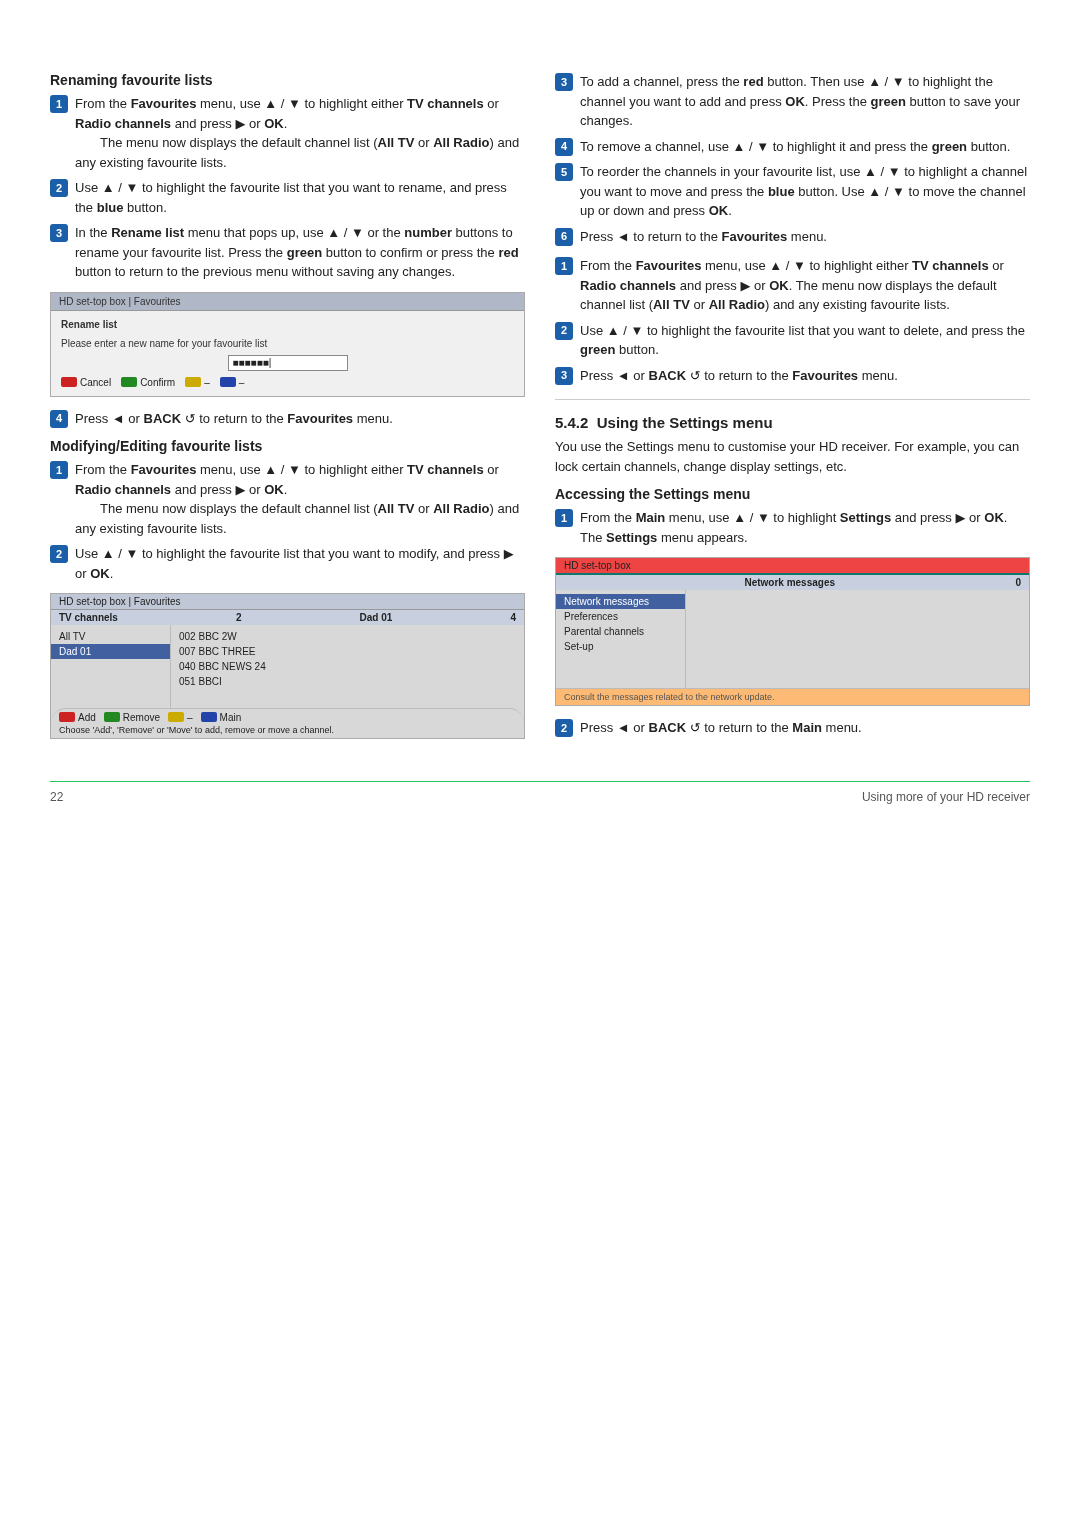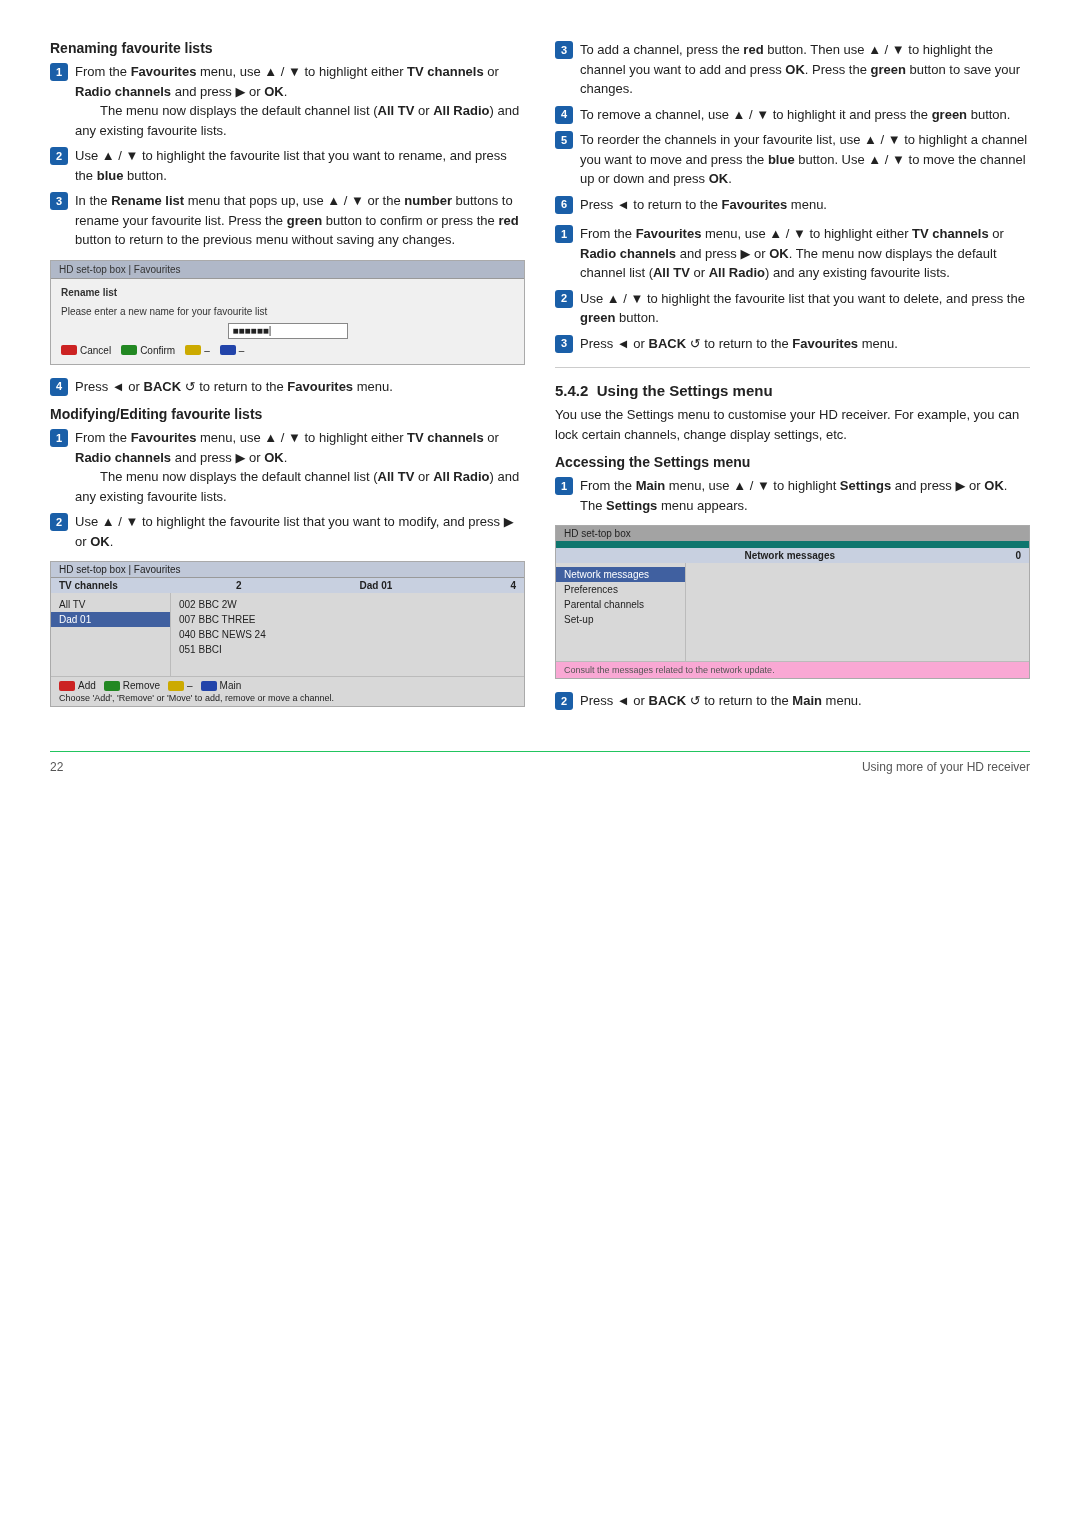--- a/index.html
+++ b/index.html
@@ -9,20 +9,21 @@
       font-size: 13px;
       color: #222;
       width: 1080px;
       min-height: 1527px;
       padding: 40px 50px 40px 50px;
     }
     .page-layout {
       display: flex;
       gap: 30px;
       width: 100%;
+      margin-top: 32px;
     }
     .col-left {
       flex: 1;
       min-width: 0;
     }
     .col-right {
       flex: 1;
       min-width: 0;
     }
     .section-title {
@@ -105,21 +106,20 @@
       font-size: 10px;
     }
     .screen-button-row {
       display: flex;
       gap: 10px;
       align-items: center;
       margin-top: 6px;
     }
     .screen-btn {
       display: flex;
-      align-items: center;
       gap: 3px;
       font-size: 10px;
     }
     .btn-icon {
       width: 16px;
       height: 10px;
       border-radius: 2px;
       display: inline-block;
     }
     .btn-icon.red { background: #cc2222; }
@@ -166,39 +166,40 @@
     }
     .tv-row.selected {
       background: #4060a0;
       color: #fff;
     }
     .tv-footer {
       border-top: 1px solid #bbb;
       padding: 3px 8px;
       background: #d8d8d8;
       font-size: 9px;
+      border-radius: 15px;
     }
     .tv-footer-btns {
       display: flex;
       gap: 8px;
       margin-bottom: 2px;
     }
 
     
     .settings-mockup {
       border: 1px solid #aaa;
       background: #d8d8d8;
       margin: 10px 0 12px 0;
       font-size: 10px;
     }
     .settings-title-bar {
-      background: #a3a3a3;
+      background: #ef4444;
       padding: 2px 8px;
       font-size: 10px;
-      border-bottom: 7px solid #0f766e;
+      border-bottom: 2px solid #0f766e;
     }
     .settings-body {
       display: flex;
     }
     .settings-col1 {
       width: 130px;
       border-right: 1px solid #bbb;
       padding: 4px 0;
     }
     .settings-row {
@@ -206,21 +207,21 @@
       font-size: 10px;
     }
     .settings-row.selected {
       background: #4060a0;
       color: #fff;
     }
     .settings-footer {
       border-top: 1px solid #bbb;
       padding: 3px 8px;
       font-size: 9px;
-      background: #f9a8d4;
+      background: #fdba74;
       color: #555;
     }
 
     .divider-line {
       border: none;
       border-top: 1px solid #ccc;
       margin: 14px 0;
     }
 
     .subsection-title {

